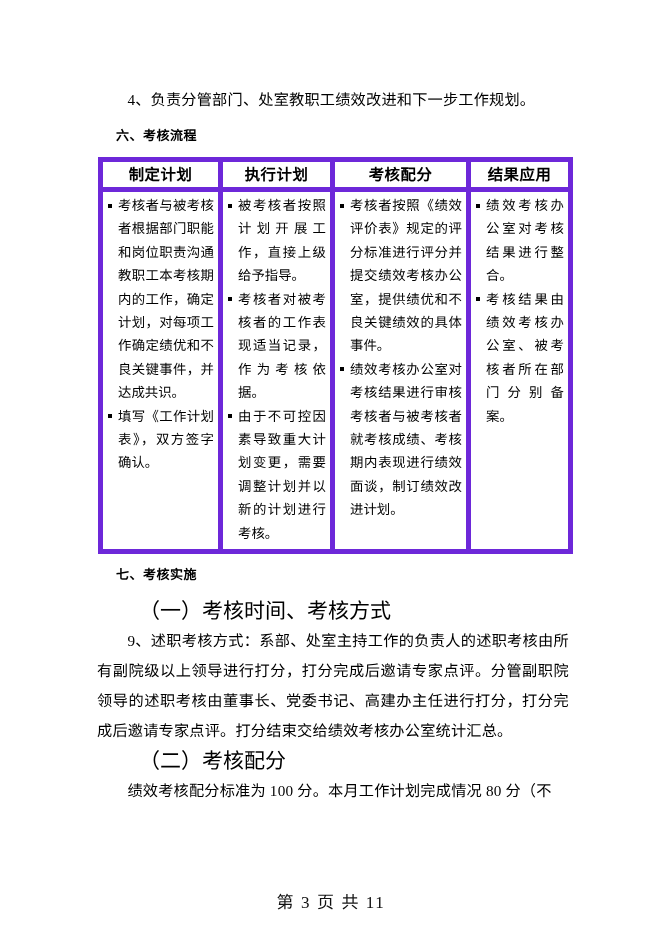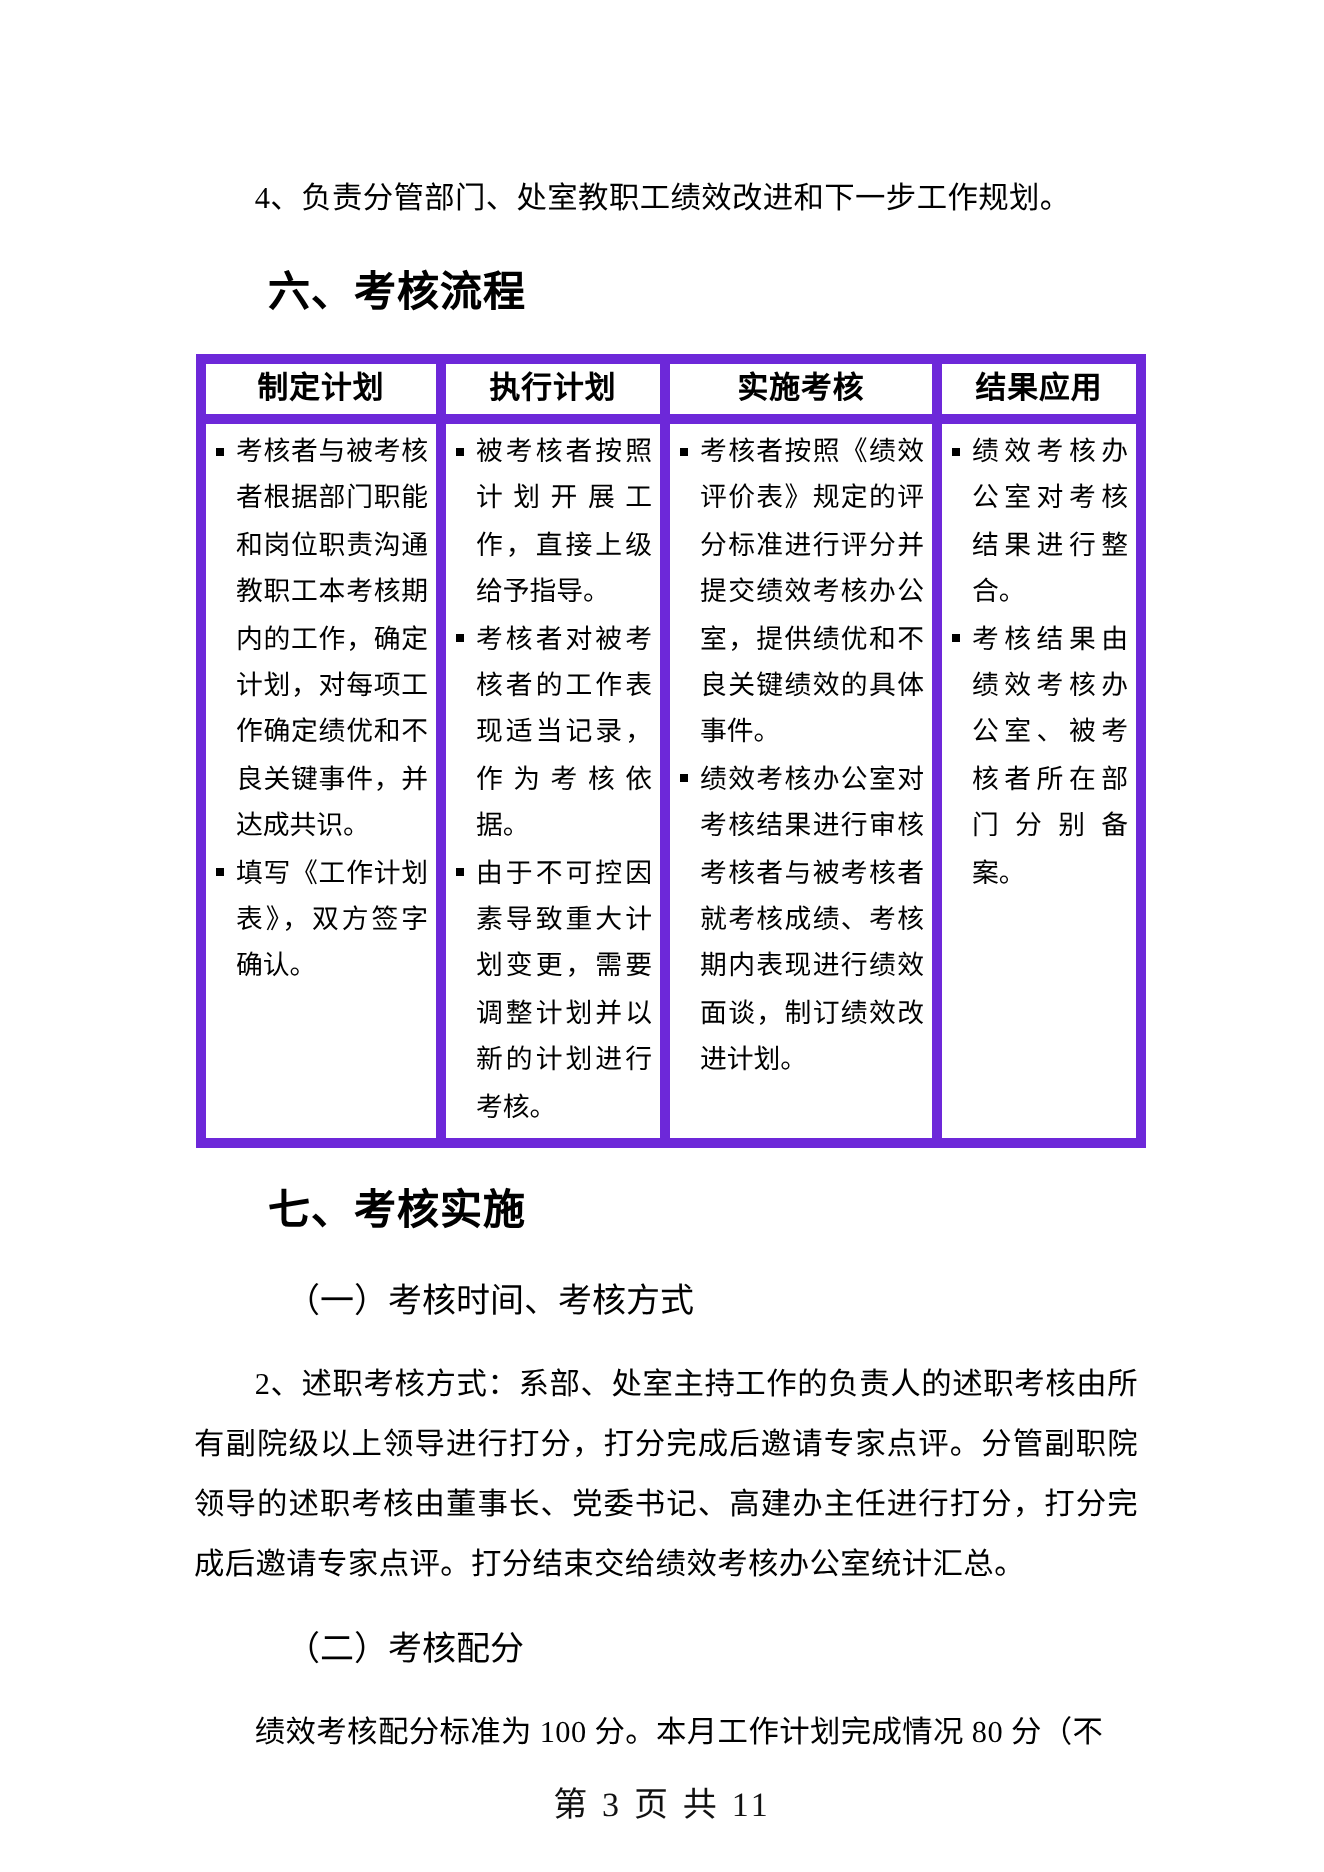--- a/index.html
+++ b/index.html
@@ -34,32 +34,32 @@
     line-height: 30px;
     text-align: justify;
     text-justify: inter-ideograph;
     letter-spacing: 0.2px;
     margin: 0;
   }
   .para.indent {
     text-indent: 2em;
   }
   .heading {
-    font-size: 21px;
+    font-size: 13px;
     line-height: 30px;
     font-weight: bold;
     text-indent: 1em;
-    margin: 16px;
+    margin: 6px;
     letter-spacing: 0.5px;
   }
   .sub-head {
-    font-size: 17px;
+    font-size: 21px;
     line-height: 30px;
     text-indent: 2em;
-    margin: 12px;
+    margin: 0;
   }
 
   
   table.flow {
     border-collapse: collapse;
     width: 470px;
     margin: 3px 0 2px 1px;
     table-layout: fixed;
   }
   table.flow th,
@@ -139,21 +139,21 @@
       <colgroup>
         <col class="col1">
           <col class="col2">
           <col class="col3">
           <col class="col4">
       </colgroup>
       <thead>
         <tr>
           <th>制定计划</th>
           <th>执行计划</th>
-          <th>实施考核</th>
+          <th>考核配分</th>
           <th>结果应用</th>
         </tr>
       </thead>
       <tbody>
         <tr>
           <td>
             <ul class="bullets">
               <li>考核者与被考核者根据部门职能和岗位职责沟通教职工本考核期内的工作，确定计划，对每项工作确定绩优和不良关键事件，并达成共识。</li>
               <li>填写《工作计划表》，双方签字确认。</li>
             </ul>
@@ -179,21 +179,21 @@
           </td>
         </tr>
       </tbody>
     </table>
 
     <p class="heading">七、考核实施</p>
 
     <p class="sub-head">（一）考核时间、考核方式</p>
 
 
-    <p class="para indent">2、述职考核方式：系部、处室主持工作的负责人的述职考核由所有副院级以上领导进行打分，打分完成后邀请专家点评。分管副职院领导的述职考核由董事长、党委书记、高建办主任进行打分，打分完成后邀请专家点评。打分结束交给绩效考核办公室统计汇总。</p>
+    <p class="para indent">9、述职考核方式：系部、处室主持工作的负责人的述职考核由所有副院级以上领导进行打分，打分完成后邀请专家点评。分管副职院领导的述职考核由董事长、党委书记、高建办主任进行打分，打分完成后邀请专家点评。打分结束交给绩效考核办公室统计汇总。</p>
 
     <p class="sub-head">（二）考核配分</p>
 
     <p class="para indent">绩效考核配分标准为 100 分。本月工作计划完成情况 80 分（不</p>
 
   </div>
 
   <div class="footer">第 3 页 共 11</div>
 </div>
 

